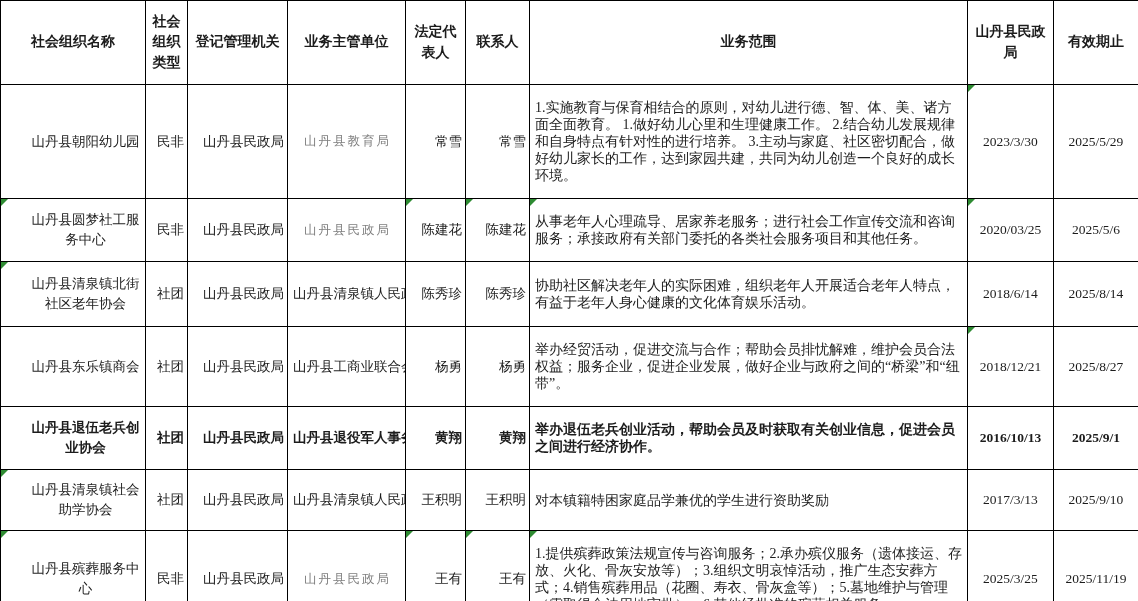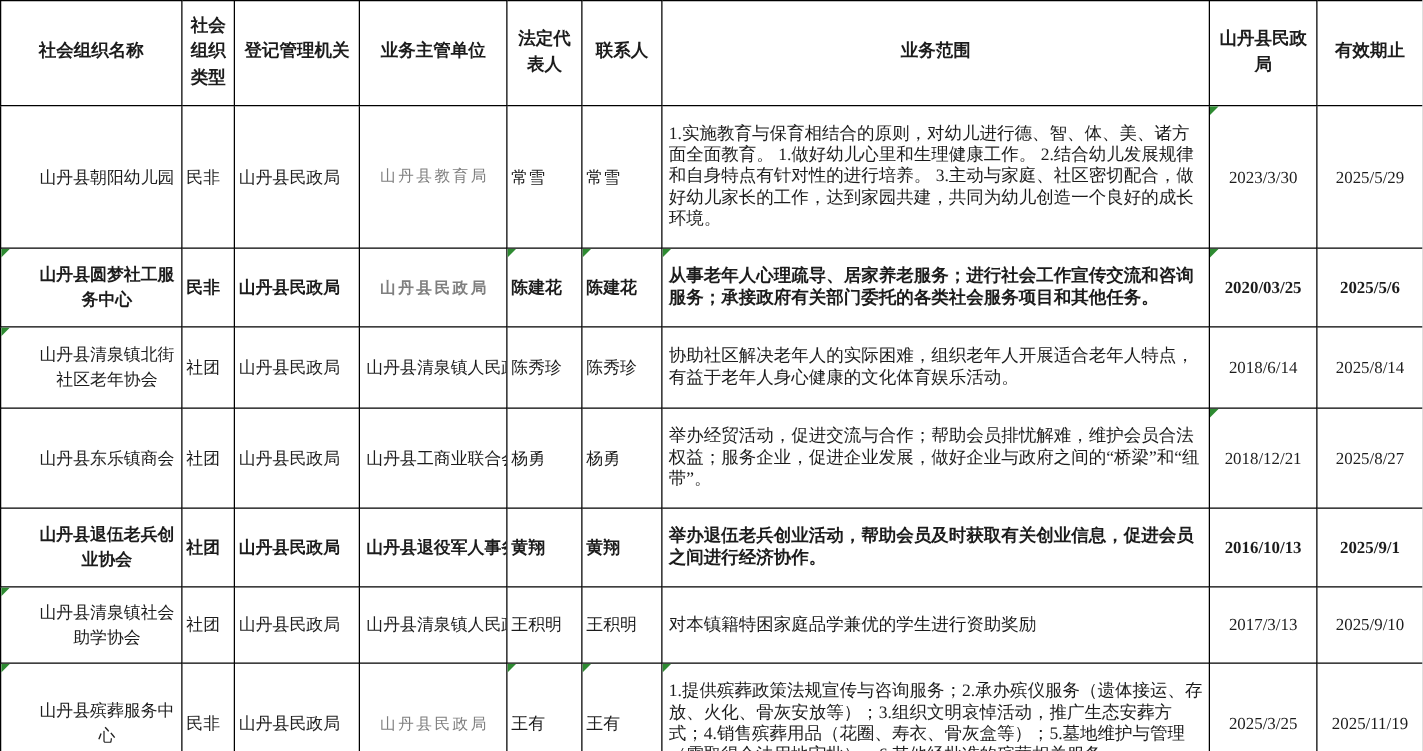--- a/index.html
+++ b/index.html
@@ -3,21 +3,21 @@
 <meta charset="utf-8">
 <style>
   html,body{margin:0;padding:0;background:#ffffff;}
   #sheet{width:1138px;height:601px;overflow:hidden;background:#fff;}
   table{border-collapse:collapse;table-layout:fixed;width:1137px;
         font-family:"Liberation Serif","DejaVu Serif",serif;color:#1c1c1c;}
   td,th{border:1px solid #000;position:relative;overflow:hidden;
         vertical-align:middle;padding:1px 3px;font-size:13.5px;line-height:1.3;}
   th{font-weight:bold;font-size:14px;text-align:center;line-height:1.45;padding:2px;}
   td.c-name{text-align:center;line-height:1.45;padding-left:28px;}
-  td.c-type,td.c-registrar,td.c-legal_rep,td.c-contact{text-align:left;margin-top:31px;}
+  td.c-type,td.c-registrar,td.c-legal_rep,td.c-contact{text-align:right;margin-top:31px;}
   td.c-supervisor{text-align:center;white-space:nowrap;padding-left:5px;}
   td.c-scope{text-align:left;font-size:14px;line-height:17px;padding:14px 5px;}
   td.c-approval_date,td.c-valid_until{text-align:center;}
   td.muted{color:#7f7f7f;letter-spacing:2px;font-size:12.5px;}
   .flag{position:absolute;top:0;left:0;width:0;height:0;
         border-top:7px solid #2e8b32;border-right:7px solid transparent;}
 </style>
 </head>
 <body>
 
@@ -52,21 +52,21 @@
           <td class="c-name">山丹县朝阳幼儿园</td>
           <td class="c-type">民非</td>
           <td class="c-registrar">山丹县民政局</td>
           <td class="c-supervisor muted">山丹县教育局</td>
           <td class="c-legal_rep">常雪</td>
           <td class="c-contact">常雪</td>
           <td class="c-scope">1.实施教育与保育相结合的原则，对幼儿进行德、智、体、美、诸方面全面教育。 1.做好幼儿心里和生理健康工作。 2.结合幼儿发展规律和自身特点有针对性的进行培养。 3.主动与家庭、社区密切配合，做好幼儿家长的工作，达到家园共建，共同为幼儿创造一个良好的成长环境。</td>
           <td class="c-approval_date">2023/3/30<span class="flag" style="border-top-color: rgb(46, 139, 50);"></span></td>
           <td class="c-valid_until">2025/5/29</td>
         </tr>
-        <tr style="height: 56px; font-weight: bold;">
+        <tr style="height: 56px;">
           <td class="c-name">山丹县圆梦社工服务中心<span class="flag" style="border-top-color: rgb(46, 139, 50);"></span></td>
           <td class="c-type">民非</td>
           <td class="c-registrar">山丹县民政局</td>
           <td class="c-supervisor muted">山丹县民政局</td>
           <td class="c-legal_rep">陈建花<span class="flag" style="border-top-color: rgb(46, 139, 50);"></span></td>
           <td class="c-contact">陈建花<span class="flag" style="border-top-color: rgb(46, 139, 50);"></span></td>
           <td class="c-scope">从事老年人心理疏导、居家养老服务；进行社会工作宣传交流和咨询服务；承接政府有关部门委托的各类社会服务项目和其他任务。<span class="flag" style="border-top-color: rgb(46, 139, 50);"></span></td>
           <td class="c-approval_date">2020/03/25<span class="flag" style="border-top-color: rgb(46, 139, 50);"></span></td>
           <td class="c-valid_until">2025/5/6</td>
         </tr>

